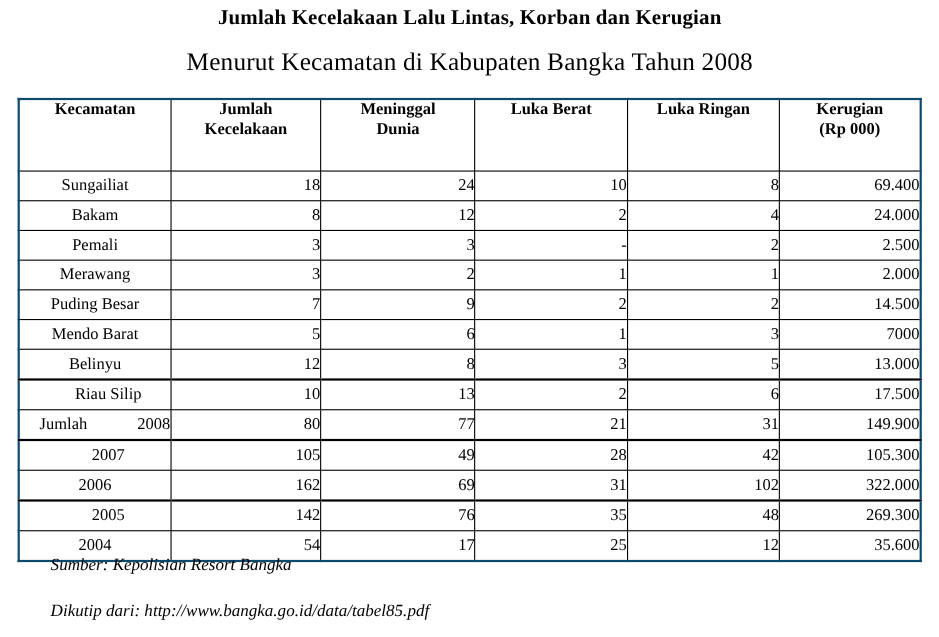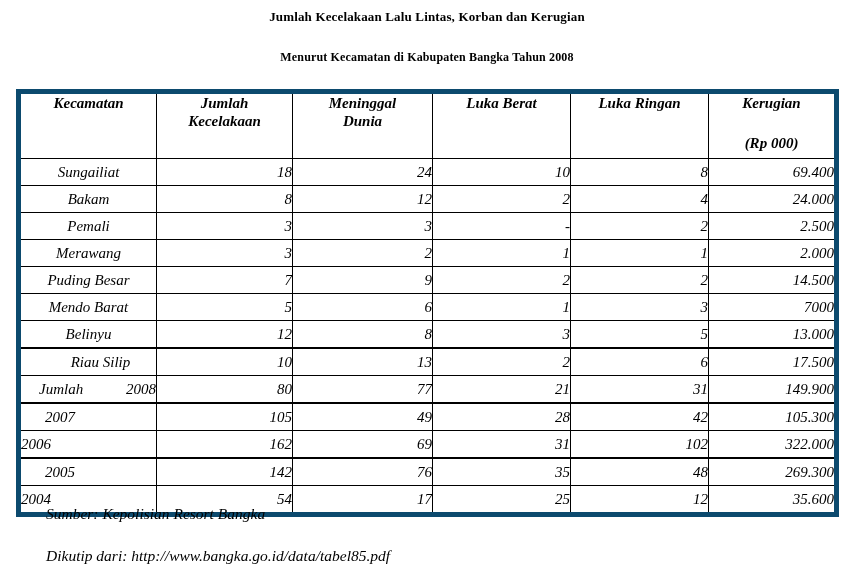--- a/index.html
+++ b/index.html
@@ -20,29 +20,29 @@
     height: 579px;
     background: #ffffff;
   }
 
   
   .title-block {
     padding-top: 7px;
     text-align: center;
   }
   .doc-title {
-    font-size: 13px;
+    font-size: 19px;
     font-weight: bold;
     letter-spacing: 0.15px;
     line-height: 20px;
     margin: 0;
   }
   .doc-subtitle {
-    font-size: 12px;
-    font-weight: bold;
+    font-size: 23px;
+    font-weight: normal;
     letter-spacing: 0.15px;
     line-height: 20px;
     margin: 0;
     padding-top: 20px;
   }
 
   
   .table-wrap {
     position: absolute;
     left: 16px;
@@ -56,37 +56,35 @@
     font-size: 15px;
   }
   table.data th,
   table.data td {
     border: 1px solid #000000;
     padding: 0;
     vertical-align: top;
   }
   
   table.data {
-    border: 5px solid #0c4a6e;
-    font-style: italic;
+    border: 2px solid #0c4a6e;
   }
 
   thead th {
     font-weight: bold;
     font-size: 15px;
     text-align: center;
     height: 64px;
     vertical-align: top;
     padding-top: 8px;
     line-height: 18px;
   }
   th .hdr-main { display: block; }
   th .hdr-sub {
     display: block;
-    margin-top: 22px;
   }
   th.col-kec { }
   tbody td {
     height: 26px;
     line-height: 26px;
     font-size: 15px;
   }
   td.name {
     text-align: center;
     padding-left: 6px;
@@ -102,21 +100,21 @@
     padding-left: 6px;
     padding-right: 8px;
   }
   .total-inner {
     display: flex;
     justify-content: space-between;
     align-items: center;
   }
   .total-inner .lbl { padding-left: 18px; }
   .year-only {
-    text-align: left;
+    text-align: center;
     padding-right: 8px;
   }
   tr.thick-top > td {
     border-top: 2px solid #000000;
     padding-left: 24px;
   }
 
   
   col.c0 { width: 138px; }
   col.c1 { width: 136px; }

